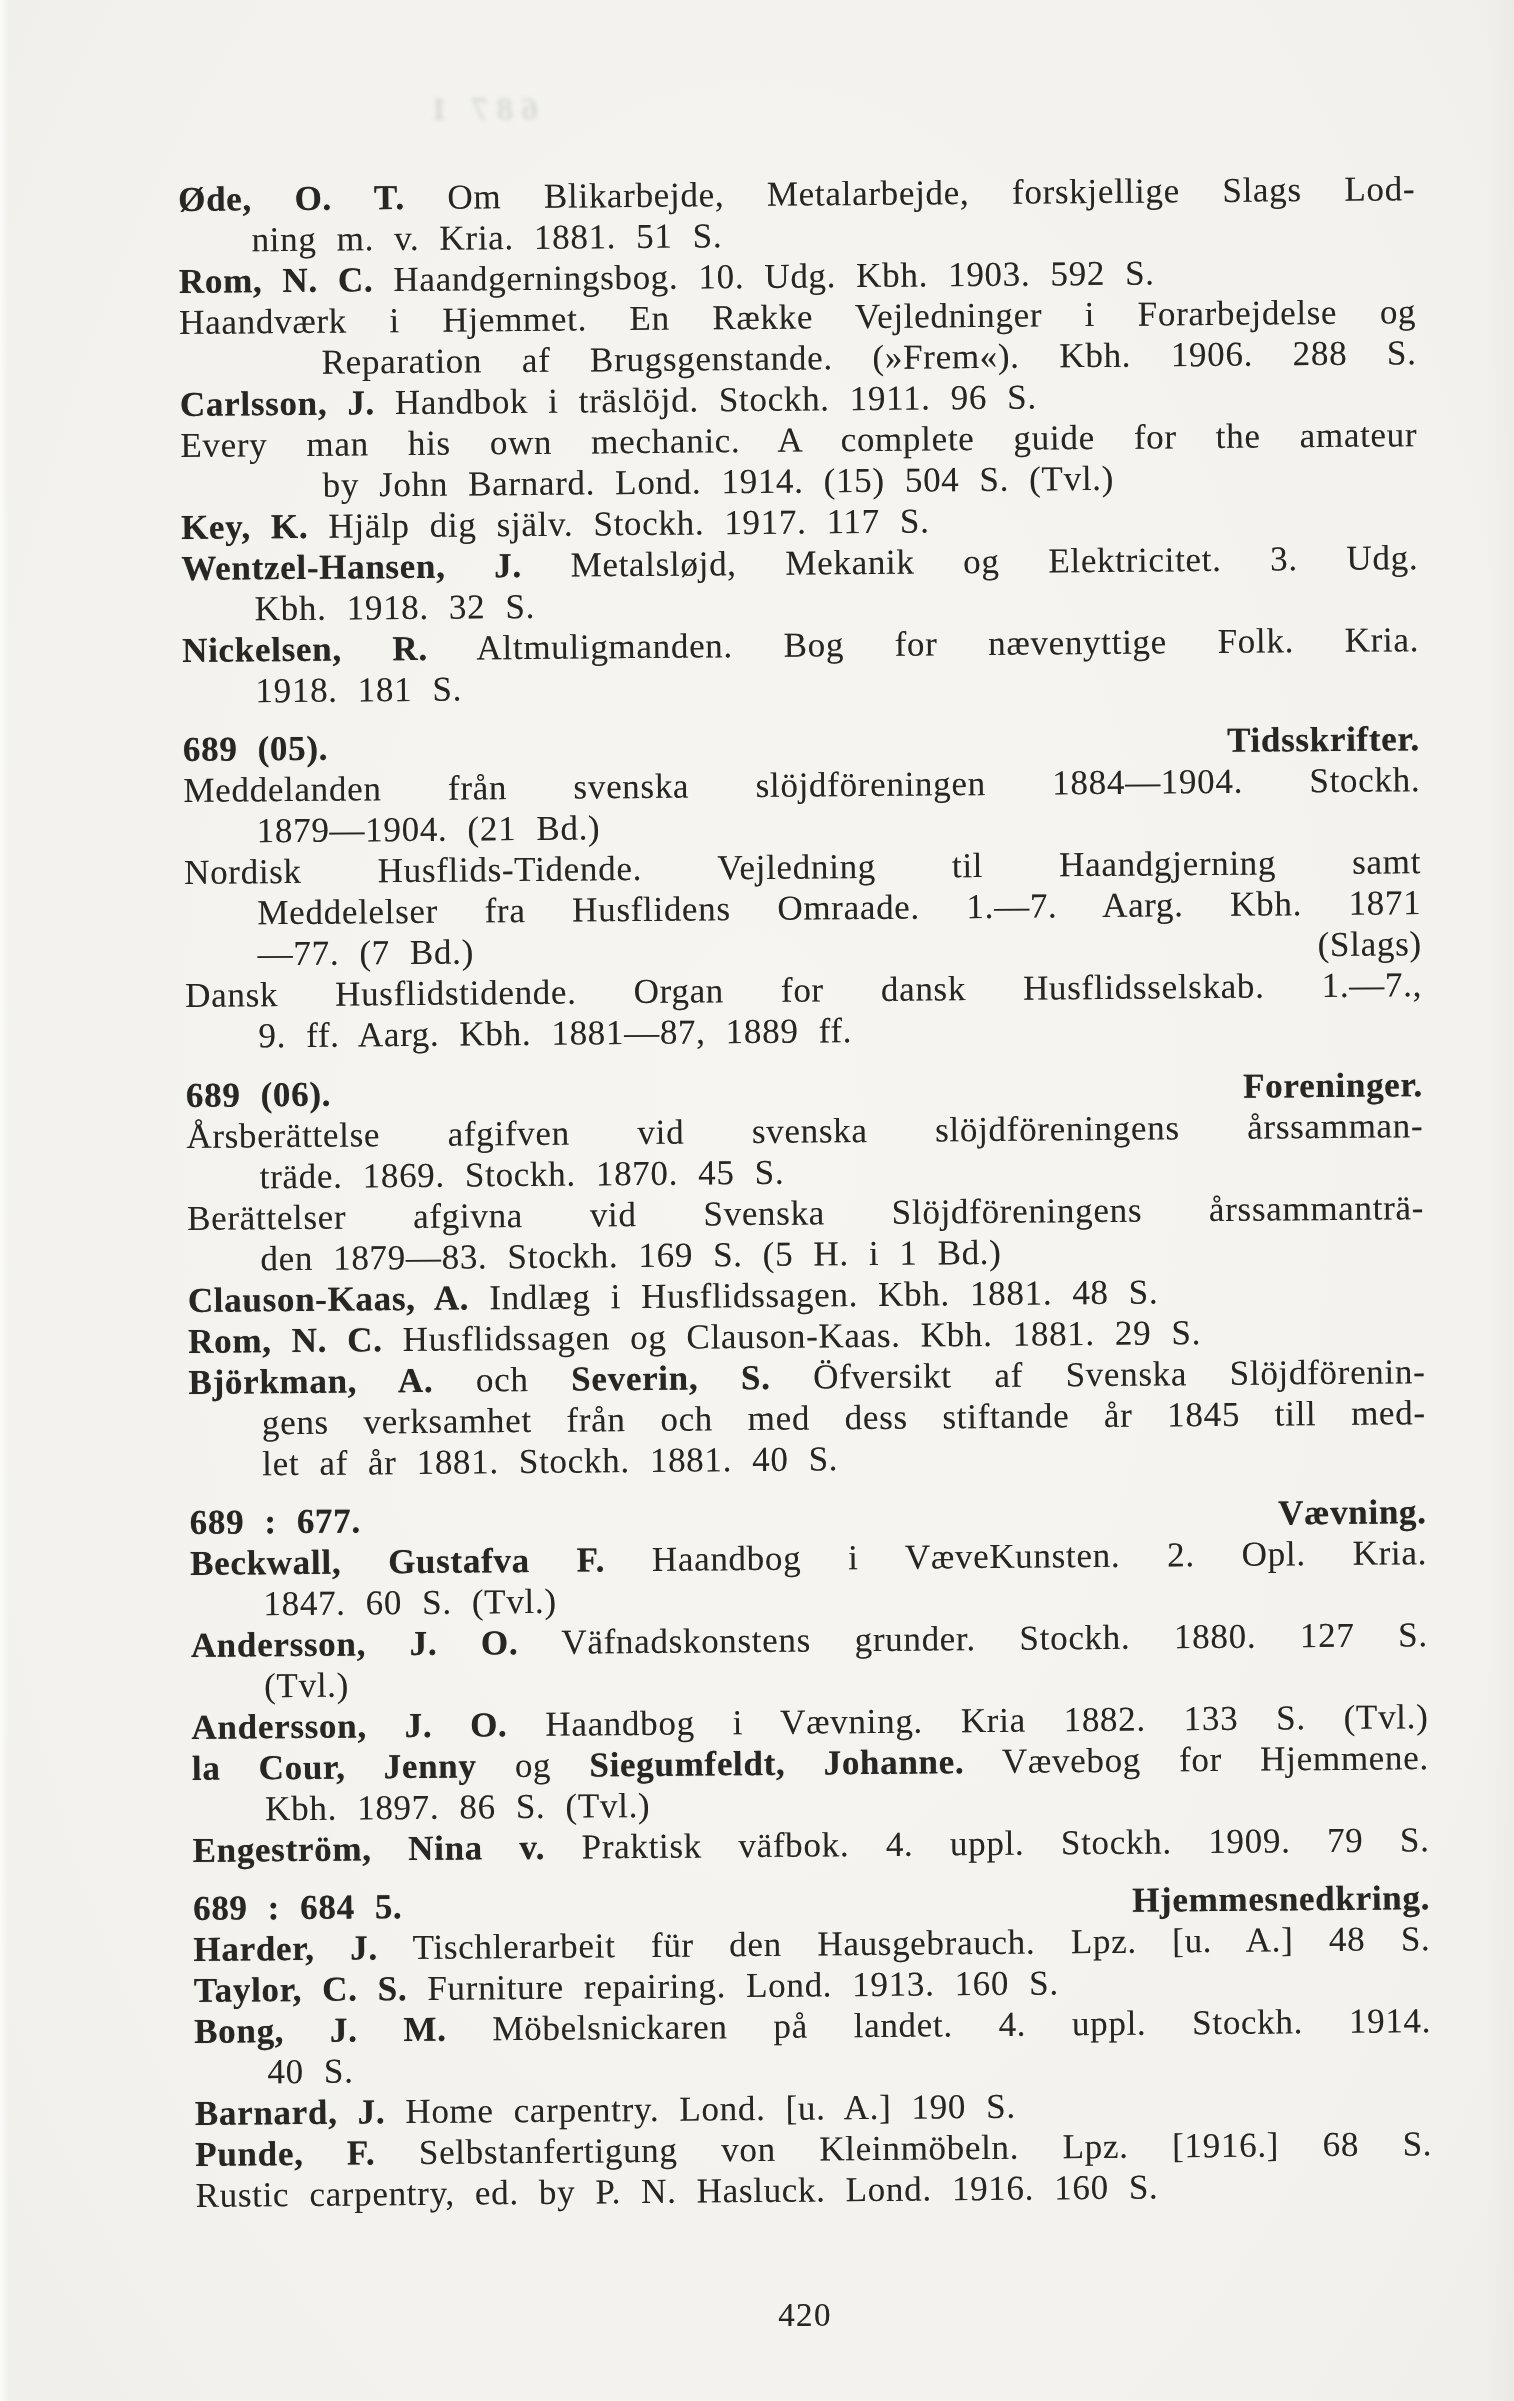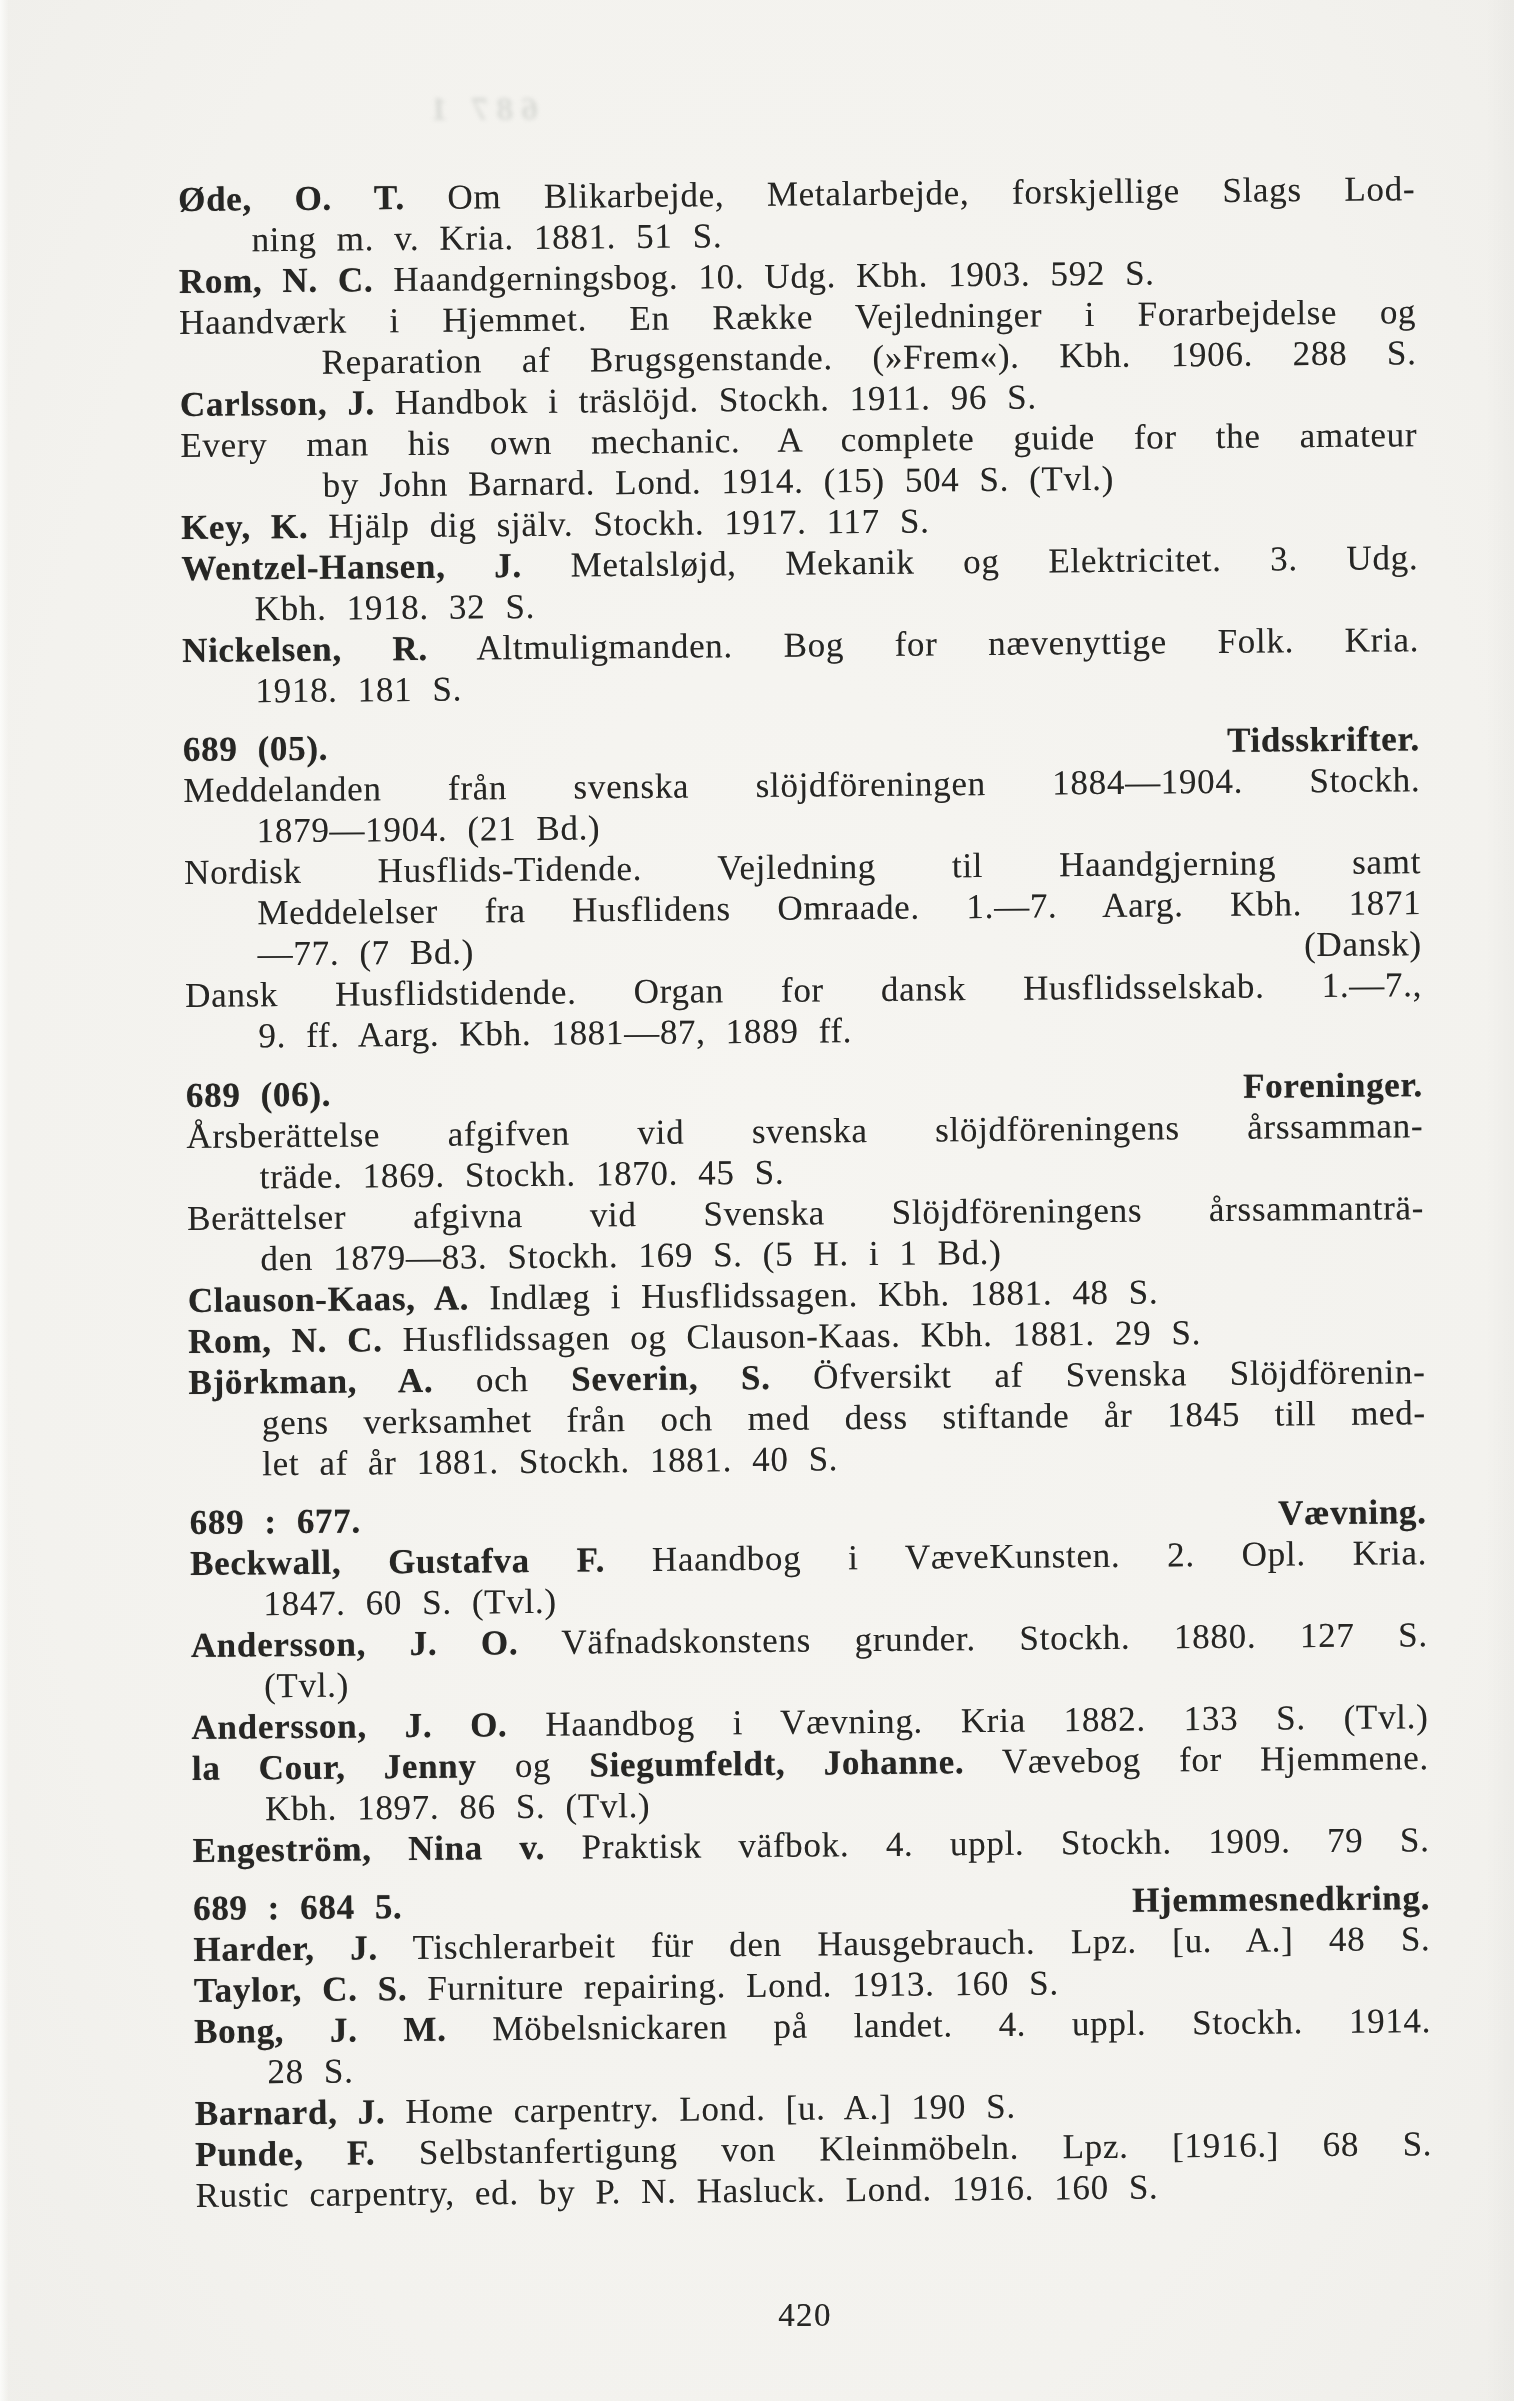--- a/index.html
+++ b/index.html
@@ -96,21 +96,21 @@
       <div class="line section-row">
         <span class="section-code">689 (05).</span>
         <span class="section-heading">Tidsskrifter.</span>
       </div>
       <div class="line entry-line indent-0 justify"><span class="entry-text">Meddelanden från svenska slöjdföreningen 1884—1904. Stockh.</span></div>
       <div class="line entry-line indent-1"><span class="entry-text">1879—1904. (21 Bd.)</span></div>
       <div class="line entry-line indent-0 justify"><span class="entry-text">Nordisk Husflids-Tidende. Vejledning til Haandgjerning samt</span></div>
       <div class="line entry-line indent-1 justify"><span class="entry-text">Meddelelser fra Husflidens Omraade. 1.—7. Aarg. Kbh. 1871</span></div>
       <div class="line entry-line indent-1 has-note">
         <span><span class="entry-text">—77. (7 Bd.)</span></span>
-        <span class="format-note">(Dansk)</span>
+        <span class="format-note">(Slags)</span>
       </div>
       <div class="line entry-line indent-0 justify"><span class="entry-text">Dansk Husflidstidende. Organ for dansk Husflidsselskab. 1.—7.,</span></div>
       <div class="line entry-line indent-1"><span class="entry-text">9. ff. Aarg. Kbh. 1881—87, 1889 ff.</span></div>
       <div class="line section-row">
         <span class="section-code">689 (06).</span>
         <span class="section-heading">Foreninger.</span>
       </div>
       <div class="line entry-line indent-0 justify"><span class="entry-text">Årsberättelse afgifven vid svenska slöjdföreningens årssamman-</span></div>
       <div class="line entry-line indent-1"><span class="entry-text">träde. 1869. Stockh. 1870. 45 S.</span></div>
       <div class="line entry-line indent-0 justify"><span class="entry-text">Berättelser afgivna vid Svenska Slöjdföreningens årssammanträ-</span></div>
@@ -132,20 +132,20 @@
       <div class="line entry-line indent-0 justify"><span class="author-name">la Cour, Jenny</span><span class="entry-text"> og </span><span class="author-name">Siegumfeldt, Johanne.</span><span class="entry-text"> Vævebog for Hjemmene.</span></div>
       <div class="line entry-line indent-1"><span class="entry-text">Kbh. 1897. 86 S. (Tvl.)</span></div>
       <div class="line entry-line indent-0 justify"><span class="author-name">Engeström, Nina v.</span><span class="entry-text"> Praktisk väfbok. 4. uppl. Stockh. 1909. 79 S.</span></div>
       <div class="line section-row">
         <span class="section-code">689 : 684 5.</span>
         <span class="section-heading">Hjemmesnedkring.</span>
       </div>
       <div class="line entry-line indent-0 justify"><span class="author-name">Harder, J.</span><span class="entry-text"> Tischlerarbeit für den Hausgebrauch. Lpz. [u. A.] 48 S.</span></div>
       <div class="line entry-line indent-0"><span class="author-name">Taylor, C. S.</span><span class="entry-text"> Furniture repairing. Lond. 1913. 160 S.</span></div>
       <div class="line entry-line indent-0 justify"><span class="author-name">Bong, J. M.</span><span class="entry-text"> Möbelsnickaren på landet. 4. uppl. Stockh. 1914.</span></div>
-      <div class="line entry-line indent-1"><span class="entry-text">28 S.</span></div>
+      <div class="line entry-line indent-1"><span class="entry-text">40 S.</span></div>
       <div class="line entry-line indent-0"><span class="author-name">Barnard, J.</span><span class="entry-text"> Home carpentry. Lond. [u. A.] 190 S.</span></div>
       <div class="line entry-line indent-0 justify"><span class="author-name">Punde, F.</span><span class="entry-text"> Selbstanfertigung von Kleinmöbeln. Lpz. [1916.] 68 S.</span></div>
       <div class="line entry-line indent-0"><span class="entry-text">Rustic carpentry, ed. by P. N. Hasluck. Lond. 1916. 160 S.</span></div>
     </main>
   <div class="page-number">420</div>
 </div>
 
 
 </body></html>

